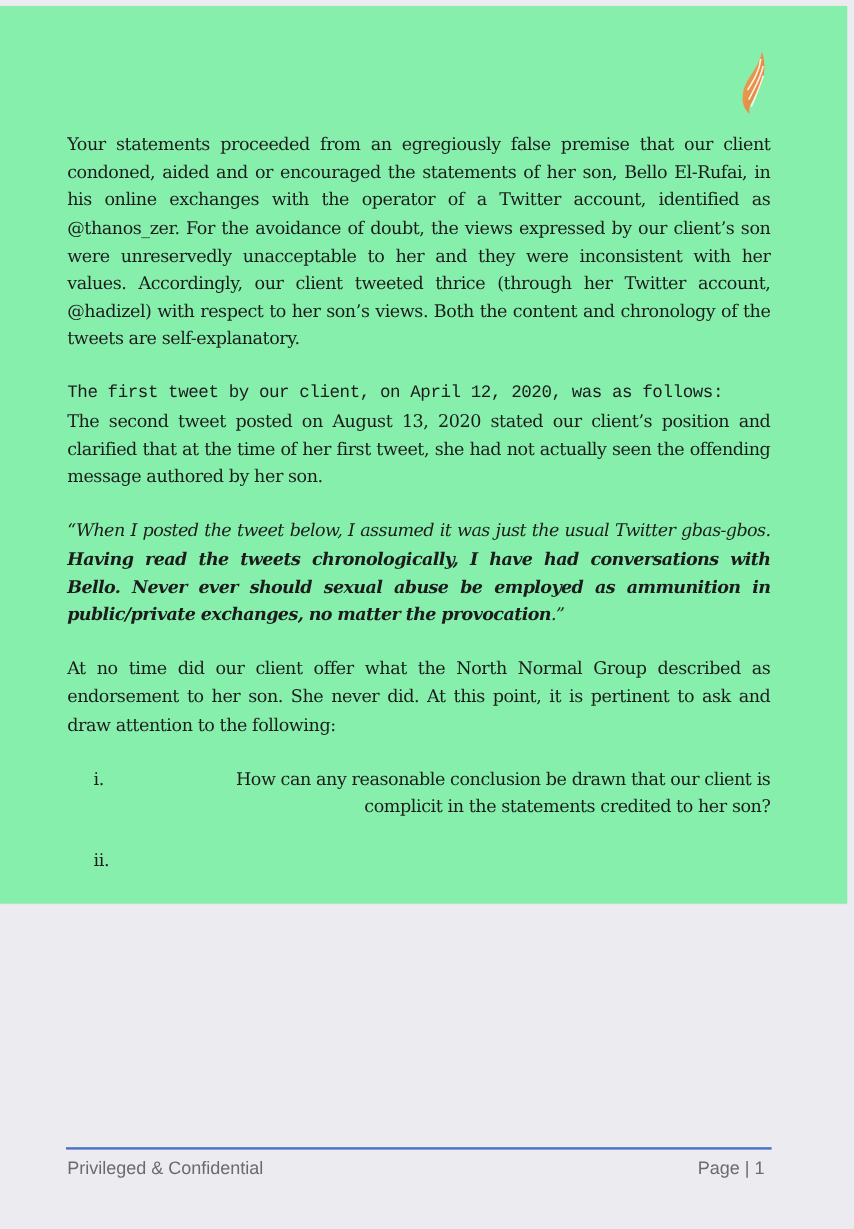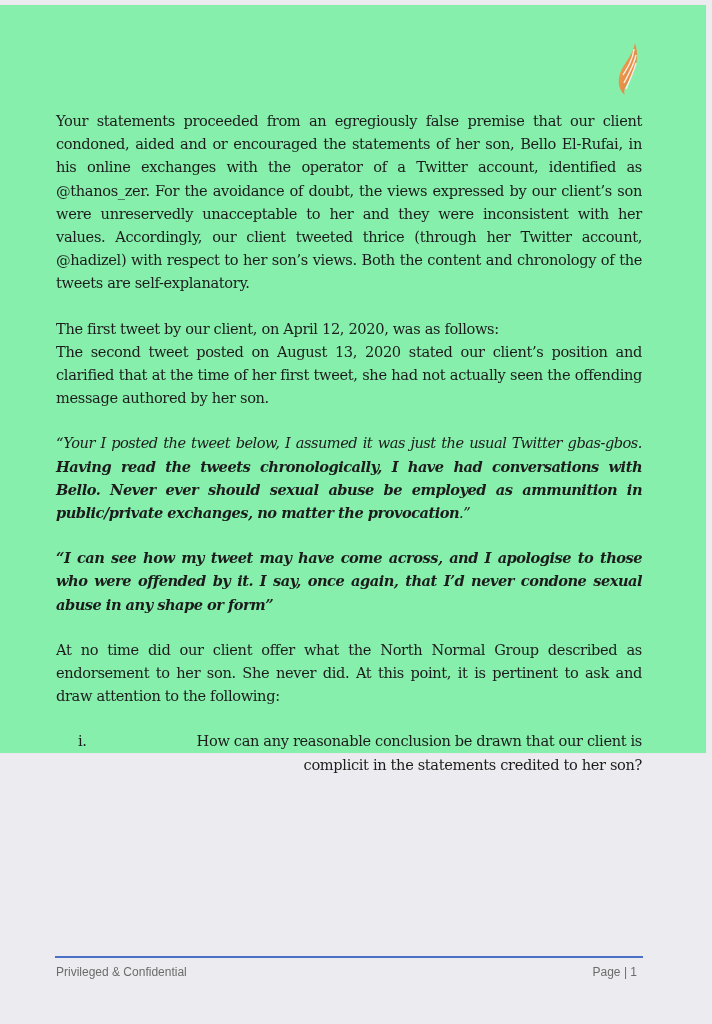--- a/index.html
+++ b/index.html
@@ -34,21 +34,21 @@
       font-family: "DejaVu Serif", "Liberation Serif", serif;
       font-size: 14.6px;
       line-height: 23.2px;
       color: #1c1c1c;
       letter-spacing: -0.35px;
     }
     .para {
       margin: 0 0 22px 0;
       text-align: justify;
     }
-    .para.tight { margin-bottom: 0; }
+    .para.tight { margin-bottom: 0; font-family: Liberation Mono, monospace; }
     .quote {
       font-style: italic;
       text-align: justify;
       margin: 0 0 22px 0;
       letter-spacing: -0.5px;
     }
     .quote b { font-weight: bold; }
     .list {
       margin: 0;
       padding: 0;
@@ -72,21 +72,21 @@
       left: 55px;
       top: 951px;
       width: 588px;
       height: 2px;
       background: #4a6fc7;
     }
     .footer-left, .footer-right {
       position: absolute;
       top: 960px;
       font-family: "Liberation Sans", "DejaVu Sans", sans-serif;
-      font-size: 12px;
+      font-size: 15px;
       color: #6b6b6b;
     }
     .footer-left { left: 56px; }
     .footer-right { right: 69px; }
   </style>
 </head>
 <body>
 
 <div class="page">
 
@@ -102,32 +102,32 @@
     <path d="M23 14 C 21 24, 16 32, 11 42" stroke="#fff" stroke-width="1.4" fill="none" opacity="0.85"></path>
     <path d="M23 22 C 21 30, 17 38, 13 48" stroke="#fff" stroke-width="1.4" fill="none" opacity="0.85"></path>
   </svg>
 
   <div class="body-text">
     <p class="para">Your statements proceeded from an egregiously false premise that our client condoned, aided and or encouraged the statements of her son, Bello El-Rufai, in his online exchanges with the operator of a Twitter account, identified as @thanos_zer. For the avoidance of doubt, the views expressed by our client’s son were unreservedly unacceptable to her and they were inconsistent with her values. Accordingly, our client tweeted thrice (through her Twitter account, @hadizel) with respect to her son’s views. Both the content and chronology of the tweets are self-explanatory.</p>
 
     <p class="para tight">The first tweet by our client, on April 12, 2020, was as follows:</p>
 
     <p class="para">The second tweet posted on August 13, 2020 stated our client’s position and clarified that at the time of her first tweet, she had not actually seen the offending message authored by her son.</p>
-    <p class="quote"><span>“Your I posted the tweet below, I assumed it was just the usual Twitter gbas-gbos. </span><b>Having read the tweets chronologically, I have had conversations with Bello. Never ever should sexual abuse be employed as ammunition in public/private exchanges, no matter the provocation</b><span>.”</span></p>
+    <p class="quote"><span>“When I posted the tweet below, I assumed it was just the usual Twitter gbas-gbos. </span><b>Having read the tweets chronologically, I have had conversations with Bello. Never ever should sexual abuse be employed as ammunition in public/private exchanges, no matter the provocation</b><span>.”</span></p>
 
-    <p class="quote"><b>“I can see how my tweet may have come across, and I apologise to those who were offended by it. I say, once again, that I’d never condone sexual abuse in any shape or form”</b></p>
 
     <p class="para">At no time did our client offer what the North Normal Group described as endorsement to her son. She never did. At this point, it is pertinent to ask and draw attention to the following:</p>
 
     <ul class="list">
       <li class="list-item">
         <span class="list-num">i.</span>
         <span class="list-text">How can any reasonable conclusion be drawn that our client is complicit in the statements credited to her son?</span>
       </li>
       <li class="list-item">
+        <span class="list-num">ii.</span>
       </li>
     </ul>
   </div>
 
   <div class="footer-rule"></div>
   <div class="footer-left">Privileged &amp; Confidential</div>
   <div class="footer-right">Page | 1</div>
 </div>
 
 </body></html>

